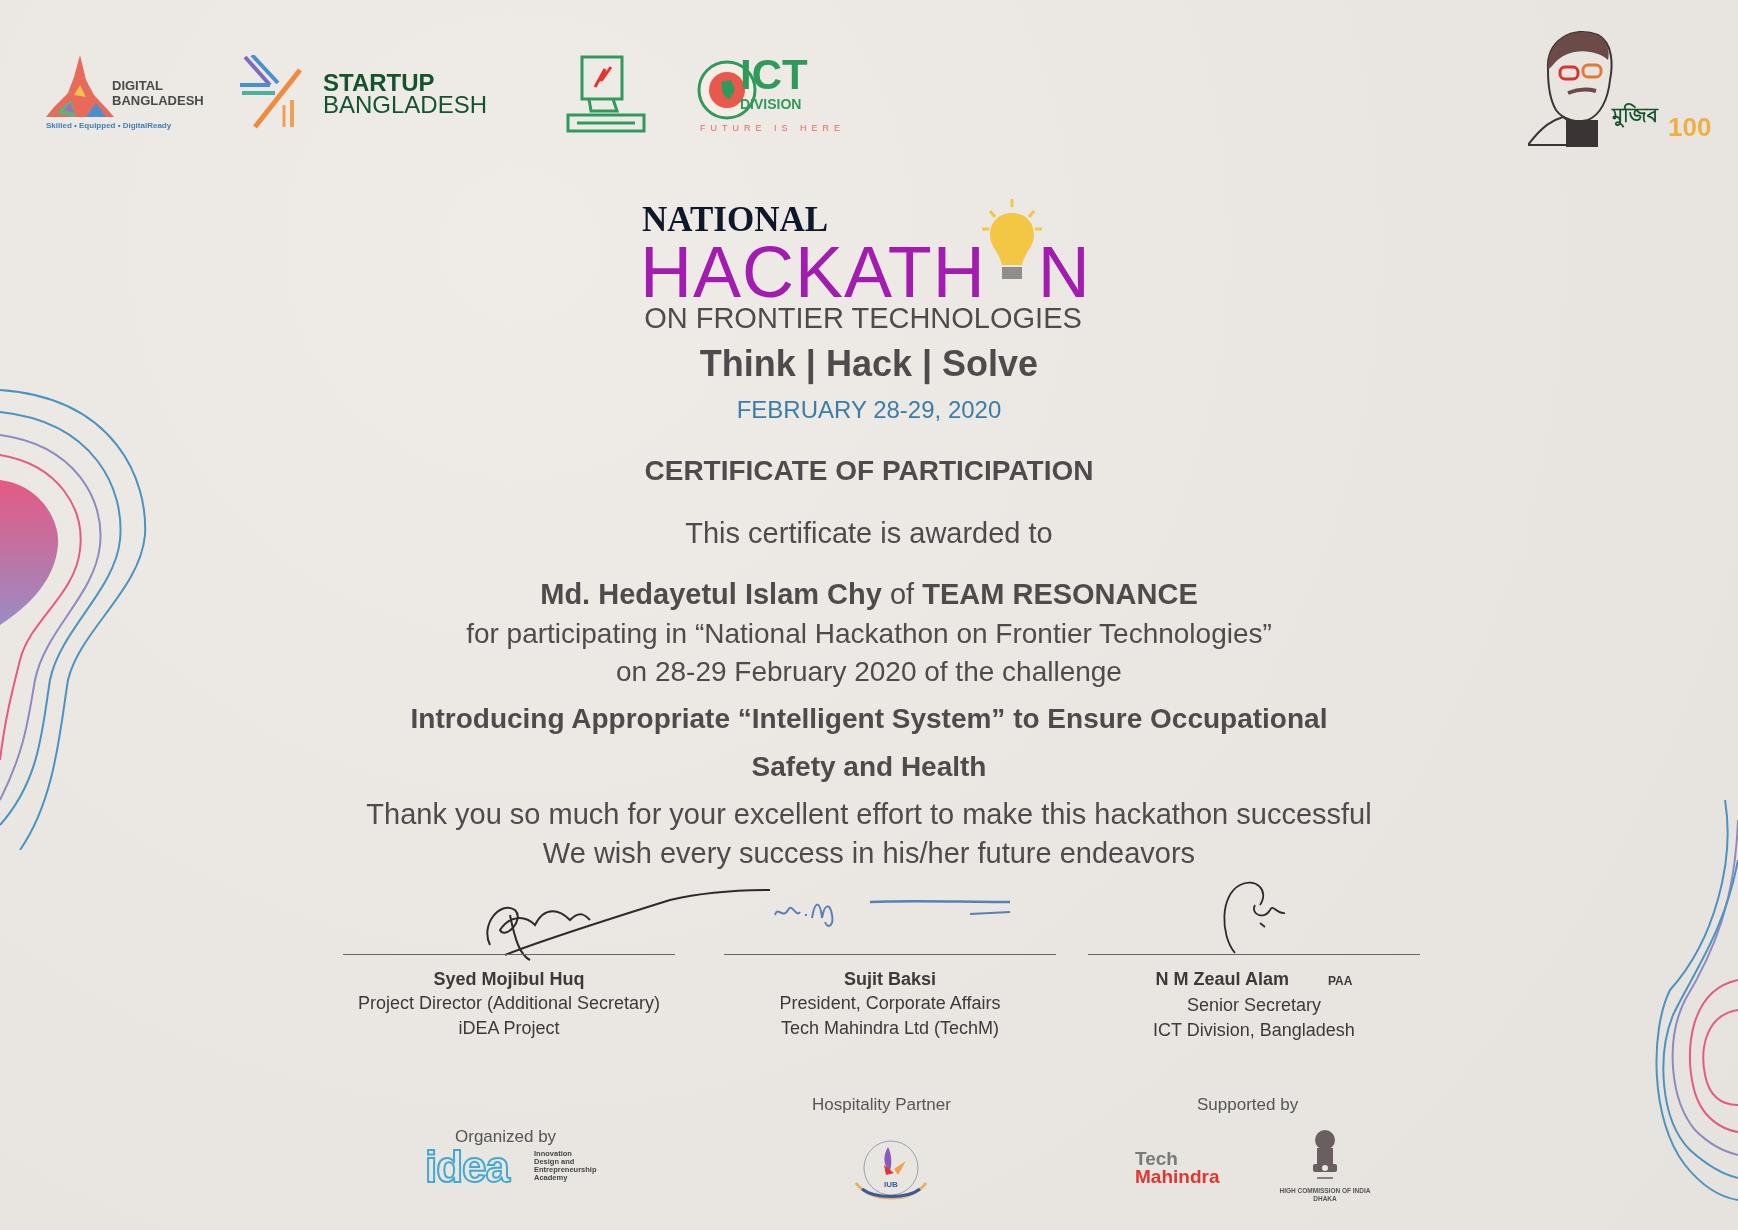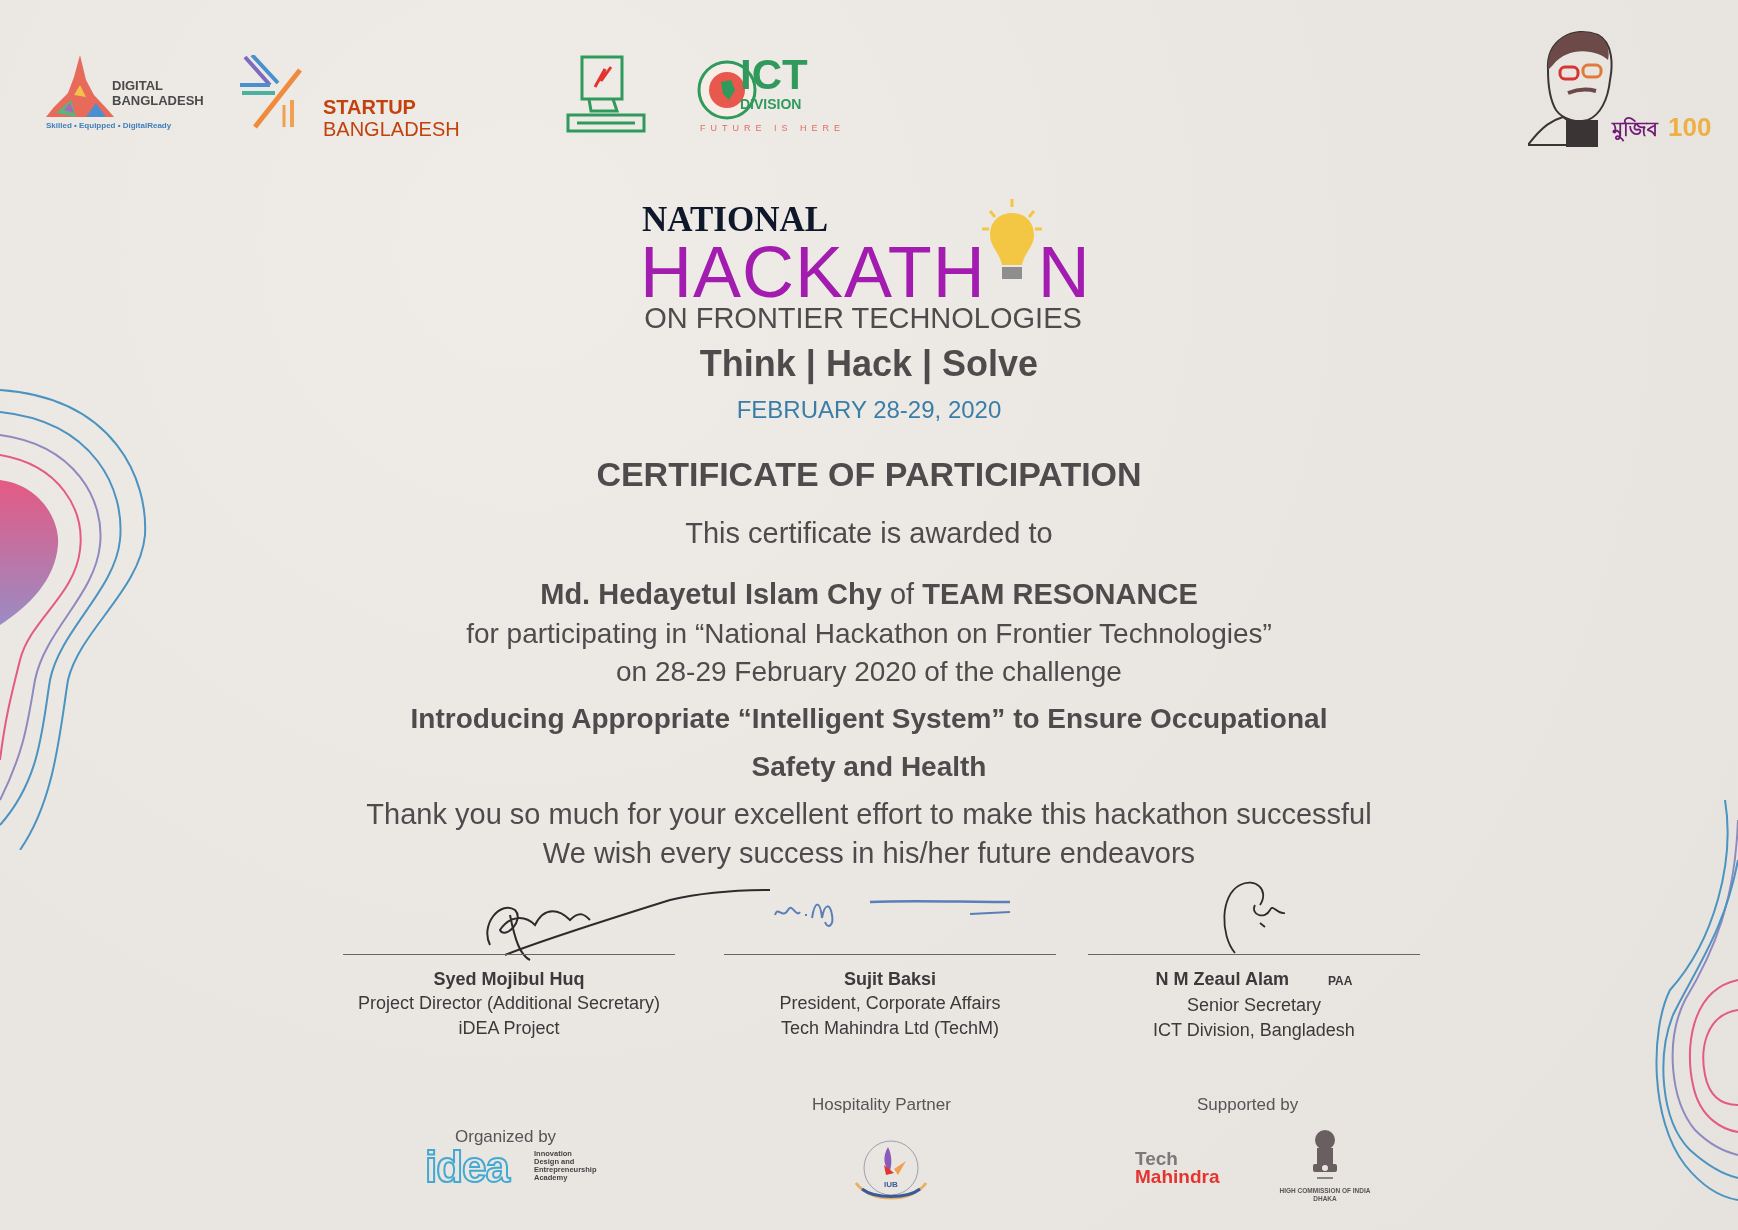--- a/index.html
+++ b/index.html
@@ -6,34 +6,34 @@
   body{width:1738px;height:1230px;position:relative;overflow:hidden;
     background:#ebe8e4;
     background-image:radial-gradient(circle at 30% 20%, #efece8 0%, #e9e6e2 60%, #e6e3df 100%);
     font-family:"DejaVu Sans", sans-serif;color:#4f4b4d;}
   .abs{position:absolute;}
   .center{position:absolute;left:0;width:1738px;text-align:center;}
   .logo-txt{font-family:"Liberation Sans", sans-serif;}
   
   #dbd-text{left:112px;top:78px;font-size:13px;font-weight:bold;line-height:15px;color:#4a4a4a;}
   #dbd-tag{left:46px;top:121px;font-size:8px;color:#3f7fb8;font-weight:bold;}
-  #startup-text{left:323px;top:72px;font-size:20px;line-height:22px;color:#c2410c;margin-top:24px;}
+  #startup-text{left:323px;top:72px;font-size:24px;line-height:22px;color:#14532d;}
   #startup-text .b{font-weight:bold;}
   #ict-big{left:740px;top:55px;font-size:42px;font-weight:bold;color:#2f9a5b;line-height:40px;}
   #ict-div{left:740px;top:96px;font-size:14px;font-weight:bold;color:#2f9a5b;}
   #ict-future{left:700px;top:123px;font-size:9px;letter-spacing:5px;color:#e46b5e;}
-  #mujib-bn{left:1612px;top:114px;font-size:20px;font-weight:bold;color:#701a75;}
+  #mujib-bn{left:1612px;top:100px;font-size:20px;font-weight:bold;color:#14532d;}
   #mujib-100{left:1668px;top:112px;font-size:26px;font-weight:bold;color:#eeb044;}
   
   #national{left:642px;top:200px;font-size:35px;font-weight:bold;color:#0f172a;font-family:Liberation Serif, serif;letter-spacing:0px;}
   #hackathon{left:640px;top:236px;font-size:72px;font-weight:normal;color:#a21caf;font-family:"Liberation Sans",sans-serif;letter-spacing:1px;line-height:72px;}
   #frontier{left:0;top:302px;font-size:29px;color:#4f4b4d;font-family:"Liberation Sans",sans-serif;}
   #tagline{left:0;top:343px;font-size:36px;font-weight:bold;color:#4f4b4d;font-family:"Liberation Sans",sans-serif;}
   #dates{left:0;top:396px;font-size:24px;color:#3a7ea8;font-family:"Liberation Sans",sans-serif;}
-  #cert-title{top:455px;font-size:34px;font-weight:bold;color:#4f4b4d;font-family:"Liberation Sans",sans-serif;}
+  #cert-title{top:455px;font-size:28px;font-weight:bold;color:#4f4b4d;font-family:"Liberation Sans",sans-serif;}
   #awarded{top:517px;font-size:29px;color:#4f4b4d;font-family:"Liberation Sans",sans-serif;}
   #recipient{top:578px;font-size:29px;color:#4f4b4d;font-family:"Liberation Sans",sans-serif;}
   #recipient b{font-weight:bold;}
   #participating{top:618px;font-size:28px;color:#4f4b4d;font-family:"Liberation Sans",sans-serif;}
   #on-date{top:656px;font-size:28px;color:#4f4b4d;font-family:"Liberation Sans",sans-serif;}
   #challenge1{top:703px;font-size:28px;font-weight:bold;color:#4f4b4d;font-family:"Liberation Sans",sans-serif;}
   #challenge2{top:751px;font-size:28px;font-weight:bold;color:#4f4b4d;font-family:"Liberation Sans",sans-serif;}
   #thanks{top:798px;font-size:29px;color:#4f4b4d;font-family:"Liberation Sans",sans-serif;}
   #wish{top:837px;font-size:29px;color:#4f4b4d;font-family:"Liberation Sans",sans-serif;}
   

